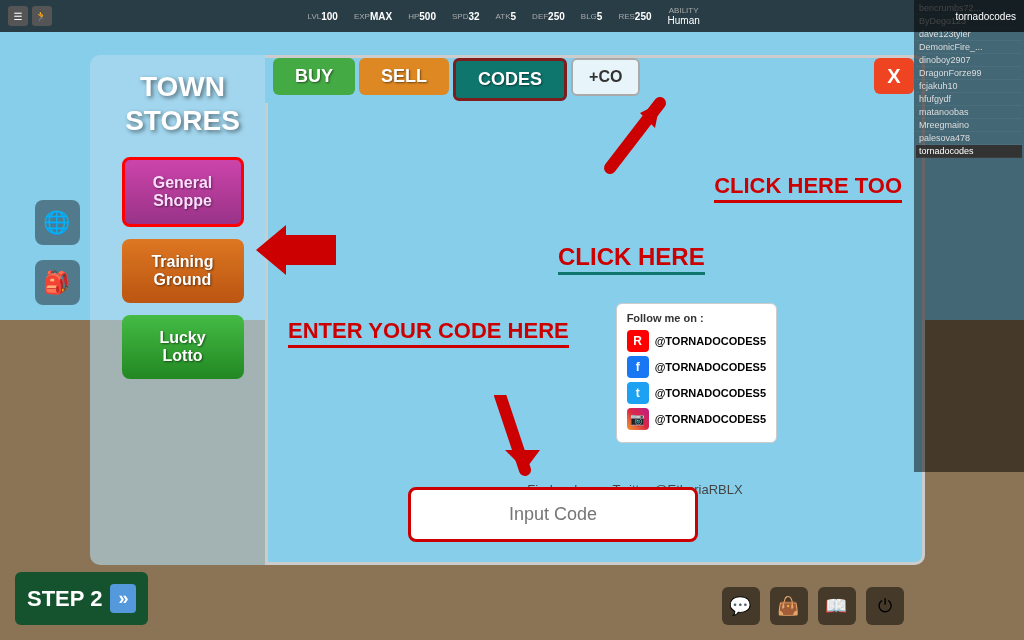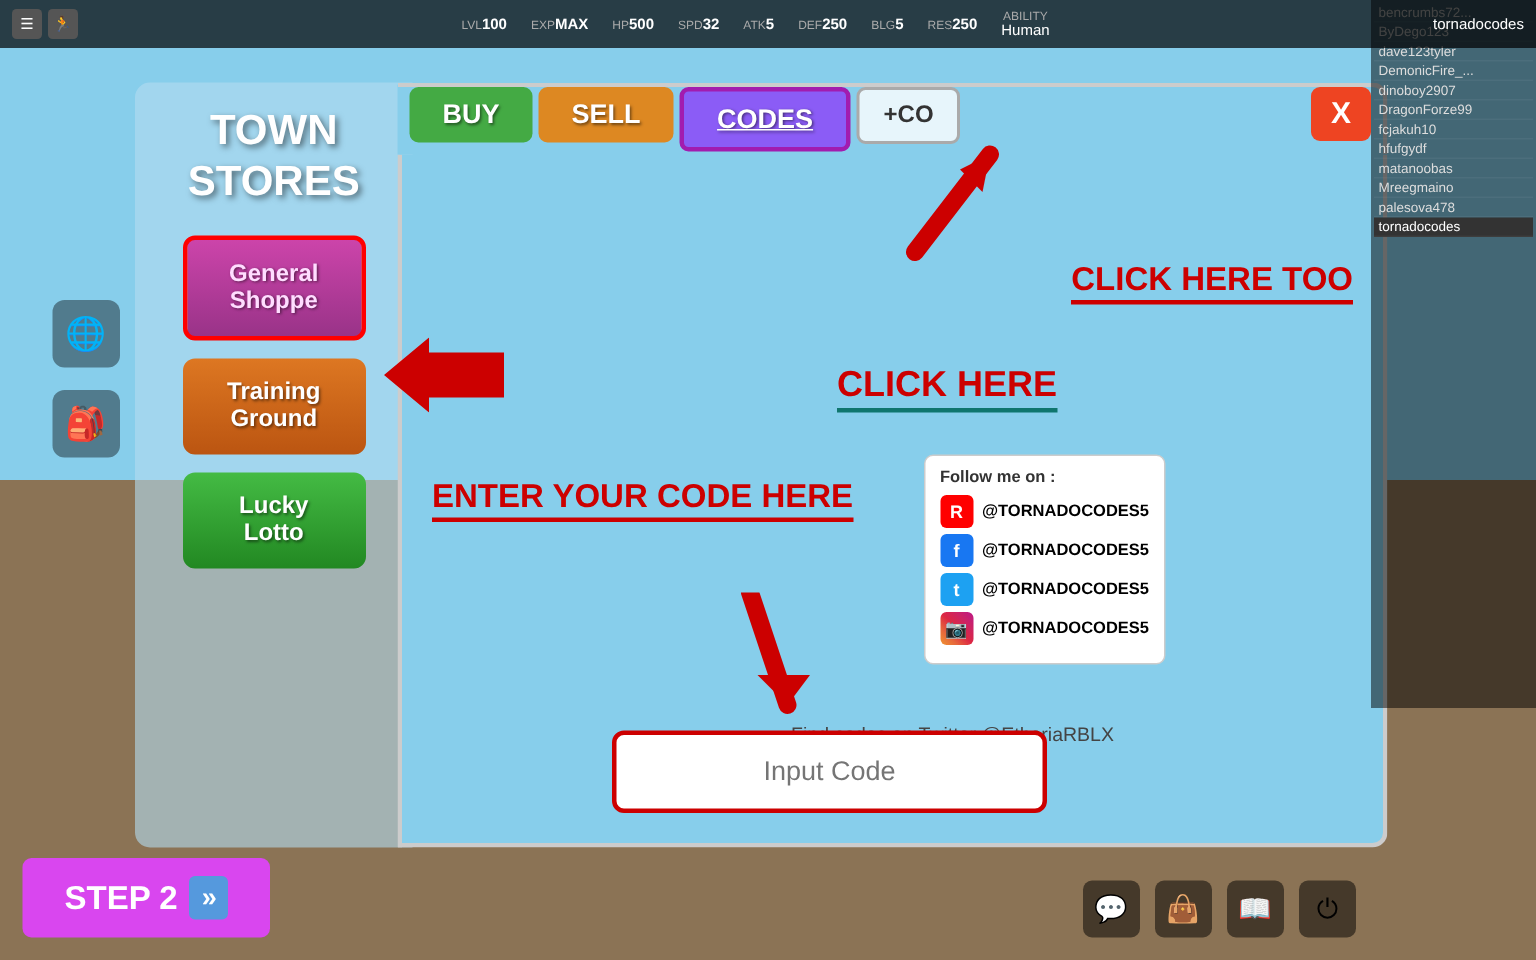--- a/index.html
+++ b/index.html
@@ -185,23 +185,22 @@
       cursor: pointer;
       font-size: 18px;
       font-weight: bold;
       color: white;
       text-shadow: 1px 1px 2px rgba(0,0,0,0.5);
     }
 
     .tab-btn.buy { background: #44aa44; }
     .tab-btn.sell { background: #dd8822; }
     .tab-btn.codes {
-      background: #8b5cf6;
-      border: 3px solid #a21caf;
-      text-decoration: underline;
+      background: #0f766e;
+      border: 3px solid #7f1d1d;
     }
 
     .tab-plus {
       padding: 8px 16px;
       border-radius: 6px;
       border: 2px solid #aaa;
       background: rgba(255,255,255,0.8);
       font-size: 16px;
       font-weight: bold;
       color: #333;
@@ -295,25 +294,25 @@
       background: white;
       text-align: center;
       outline: none;
     }
 
     
     .step2-badge {
       position: absolute;
       bottom: 15px;
       left: 15px;
-      background: #d946ef;
+      background: #14532d;
       color: white;
       font-size: 22px;
       font-weight: bold;
-      padding: 12px 28px;
+      padding: 12px 12px;
       border-radius: 6px;
       display: flex;
       align-items: center;
       gap: 8px;
       z-index: 100;
     }
 
     .step2-arrow {
       background: #5599dd;
       padding: 4px 8px;

